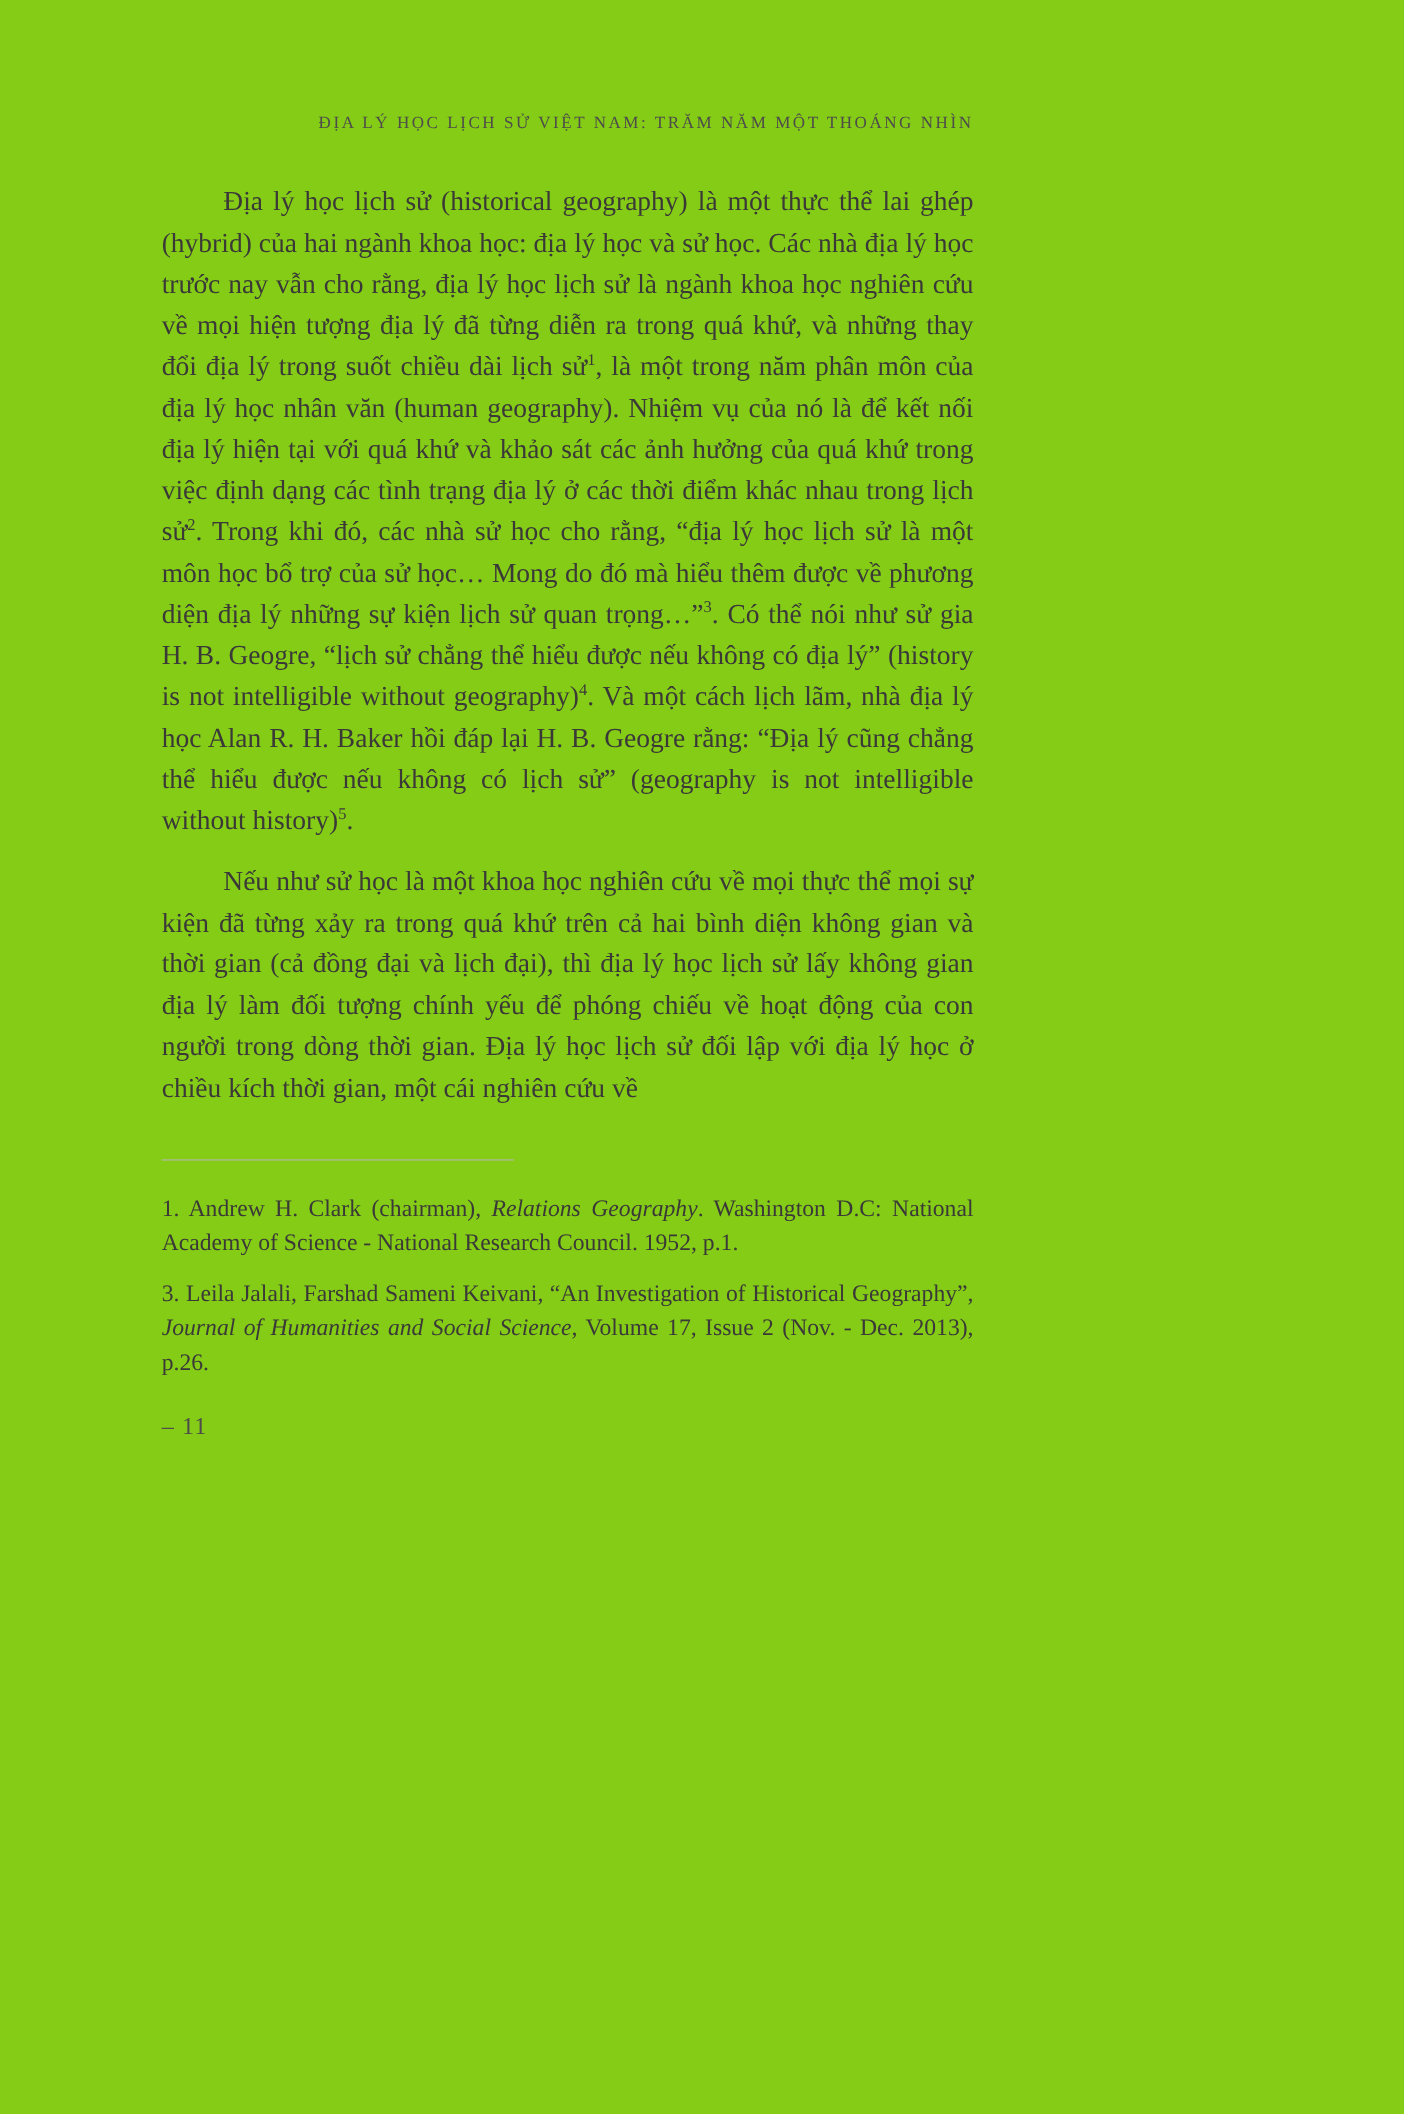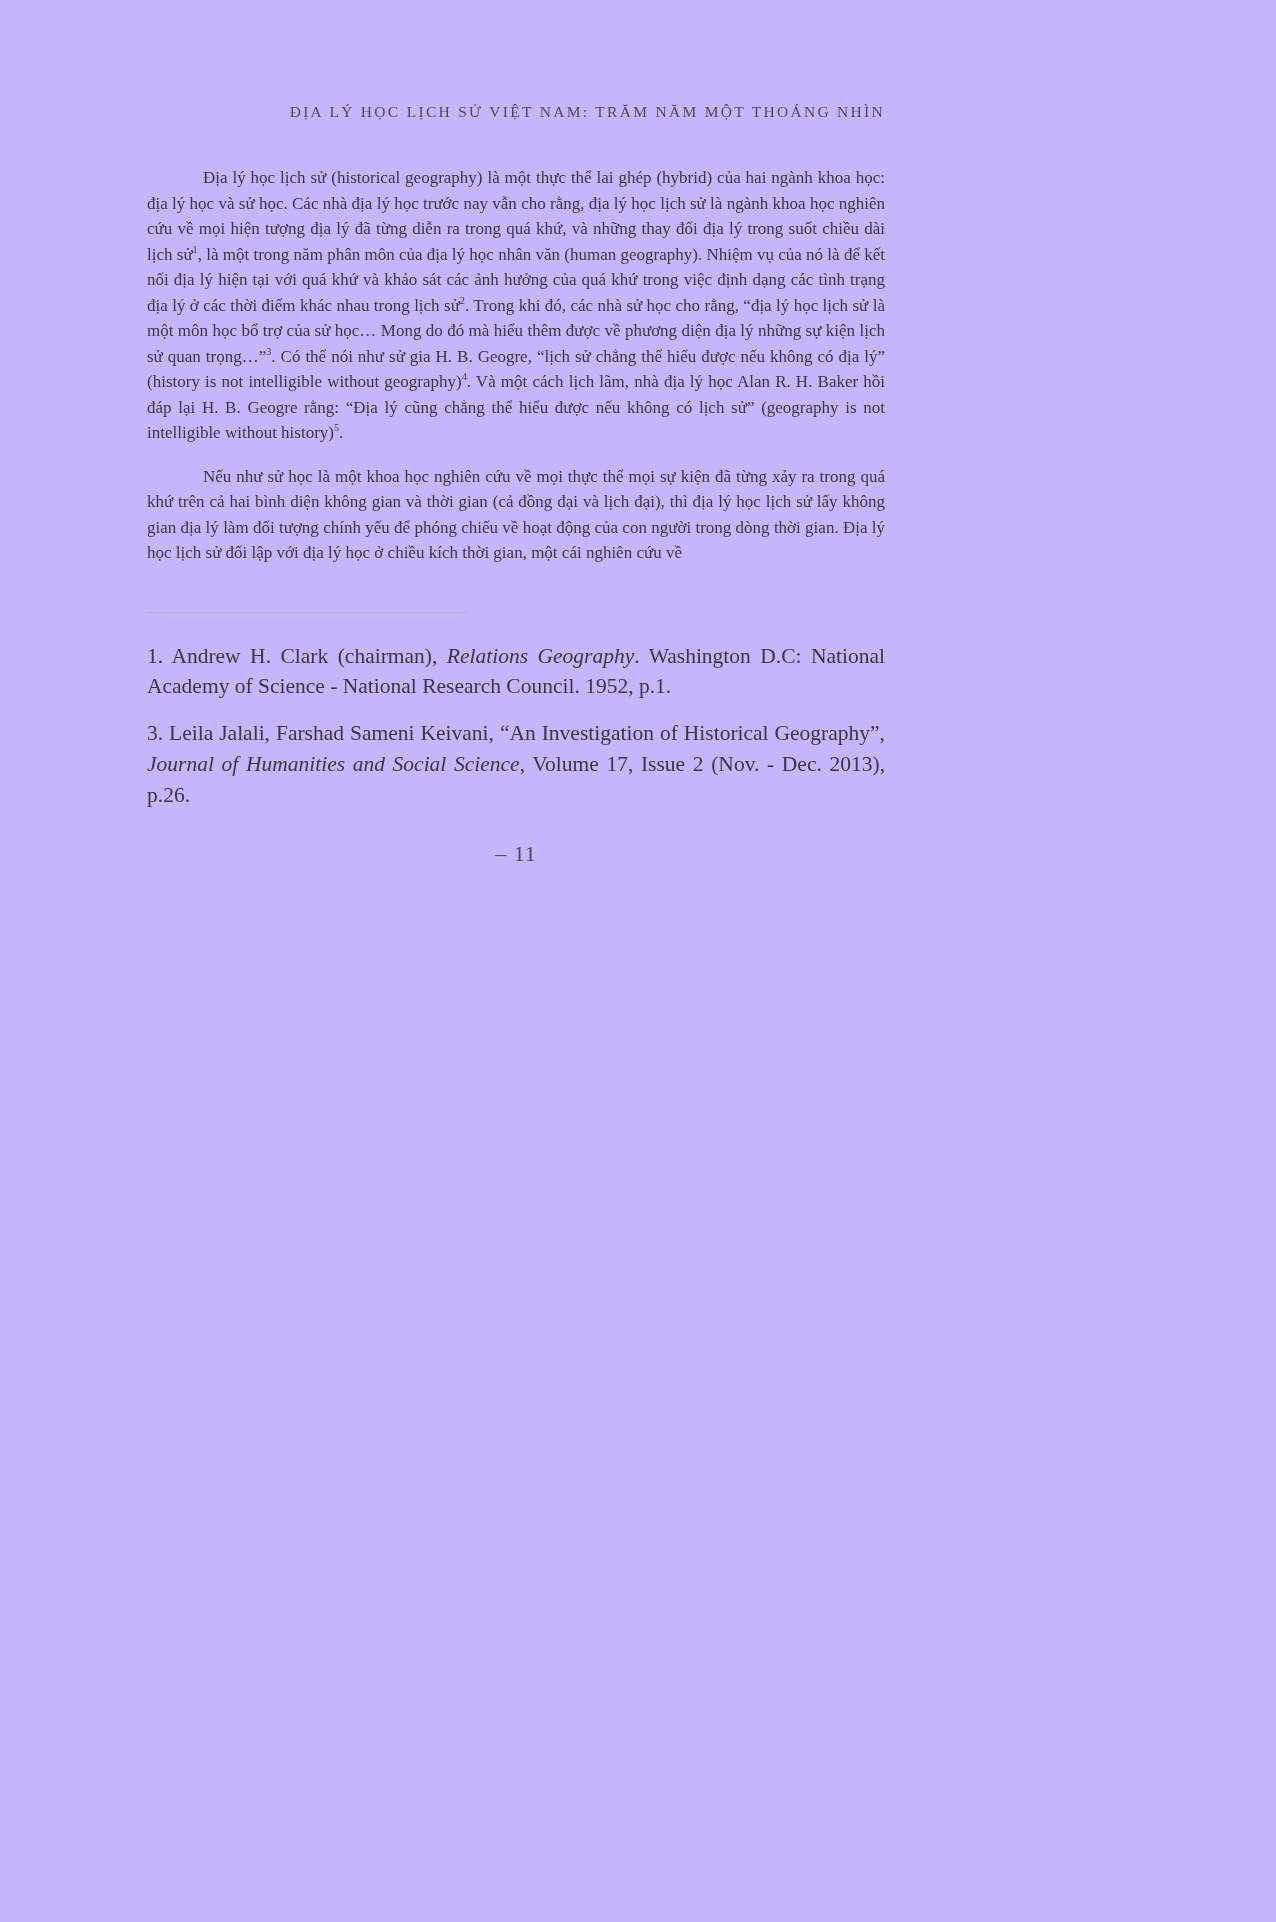--- a/index.html
+++ b/index.html
@@ -5,21 +5,21 @@
   html, body {
     margin: 0;
     padding: 0;
     background: #e8e8e8;
   }
   .page {
     position: relative;
     width: 1276px;
     height: 1922px;
     margin: 0 auto;
-    background: #c4b5fd;
+    background: #84cc16;
     font-family: "Liberation Serif", "DejaVu Serif", serif;
     color: #3c3a38;
     overflow: hidden;
     box-sizing: border-box;
   }
   .content {
     position: absolute;
     left: 147px;
     top: 0;
     width: 738px;
@@ -29,21 +29,21 @@
   .running-header {
     font-size: 15.5px;
     letter-spacing: 2.3px;
     color: #4e4c4a;
     text-align: right;
     white-space: nowrap;
   }
   .body-para {
     margin: 0;
     margin-top: 44px;
-    font-size: 17px;
+    font-size: 25px;
     line-height: 1.5;
     text-align: justify;
     text-indent: 56px;
     color: #3b3938;
   }
   .body-para + .body-para {
     margin-top: 18px;
   }
   sup {
     font-size: 0.6em;
@@ -60,21 +60,21 @@
   }
   .footnote {
     margin: 0 0 16px 0;
     font-size: 21.5px;
     line-height: 1.44;
     text-align: justify;
     color: #3b3938;
   }
   .page-number {
     margin-top: 30px;
-    text-align: center;
+    text-align: left;
     font-size: 22px;
     color: #4e4c4a;
     letter-spacing: 1px;
   }
 </style>
 </head>
 <body>
 
 <div class="page">
   <div class="content">

